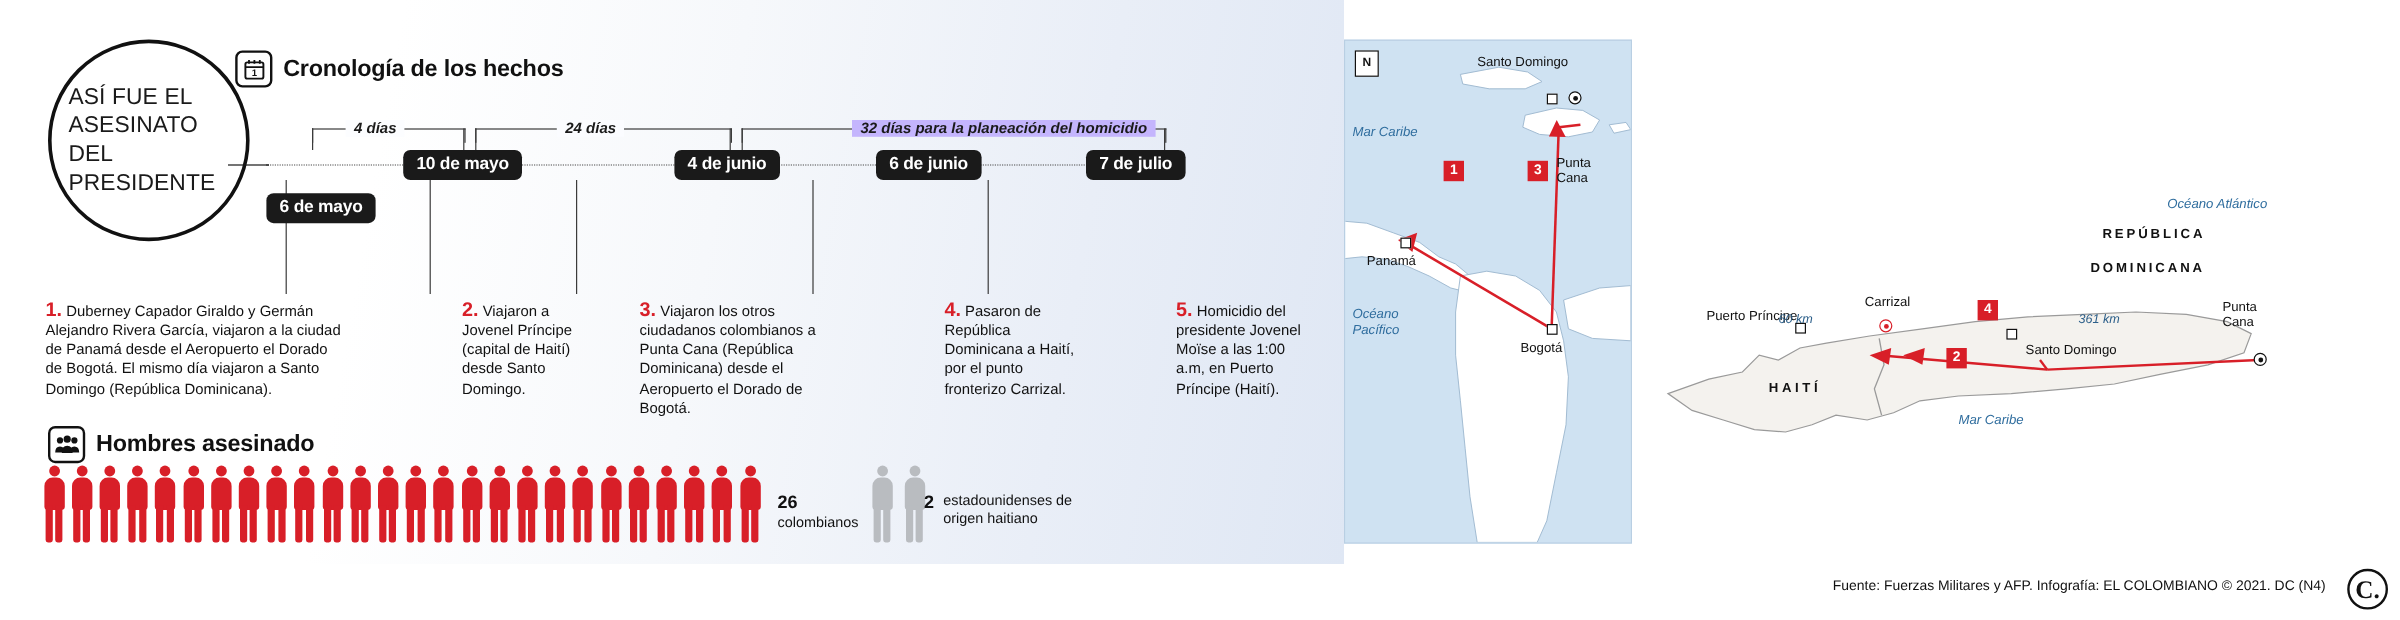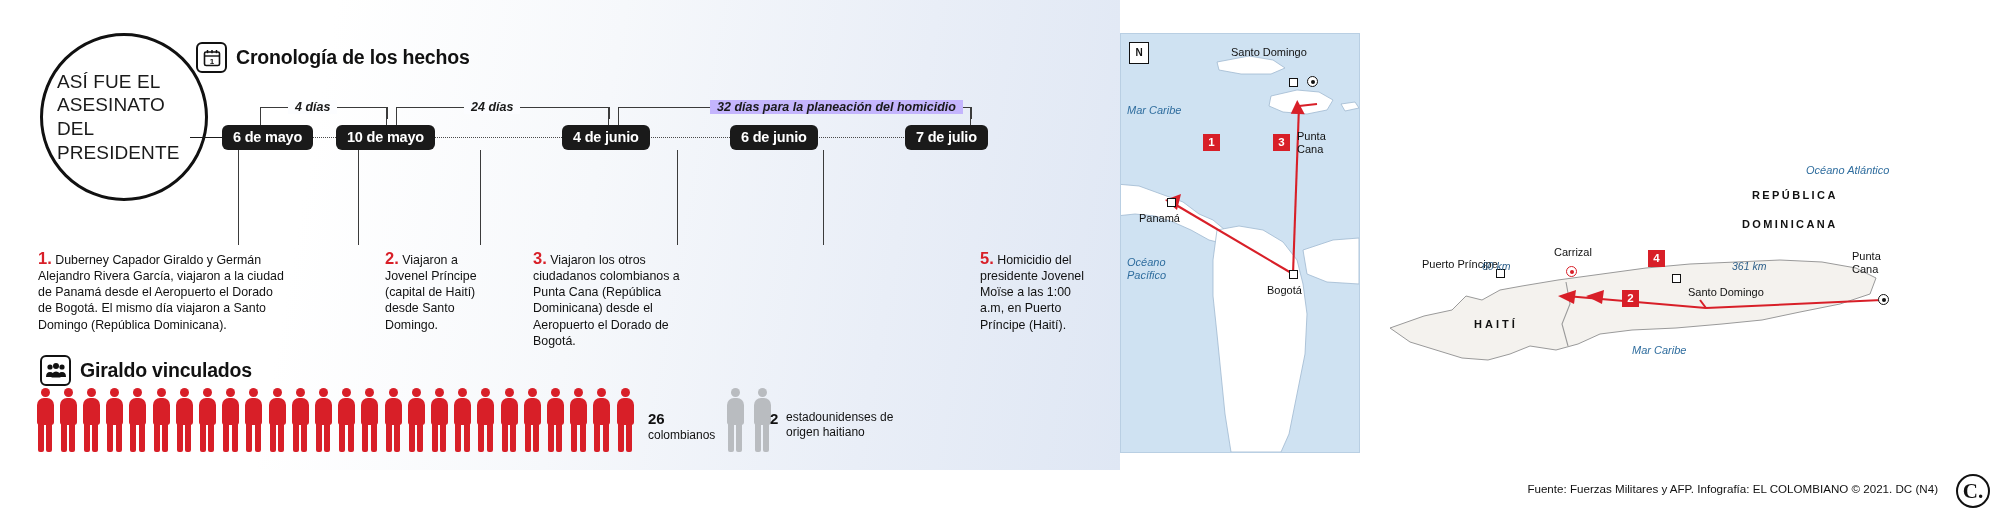--- a/index.html
+++ b/index.html
@@ -185,56 +185,60 @@
     <div class="tick" style="left:418px;top:22px;height:18px;"></div>
     <div class="tick" style="left:428px;top:22px;height:18px;"></div>
     <div class="tick" style="left:780px;top:22px;height:18px;"></div>
 
     <div class="tick" style="left:48px;top:65px;height:95px;"></div>
     <div class="tick" style="left:168px;top:65px;height:95px;"></div>
     <div class="tick" style="left:290px;top:65px;height:95px;"></div>
     <div class="tick" style="left:487px;top:65px;height:95px;"></div>
     <div class="tick" style="left:633px;top:65px;height:95px;"></div>
 
-    <div class="pill" style="left:32px;">6 de mayo</div>
+    <div class="pill" style="left:32px;margin-top:36px;">6 de mayo</div>
     <div class="pill" style="left:146px;">10 de mayo</div>
     <div class="pill" style="left:372px;">4 de junio</div>
     <div class="pill" style="left:540px;">6 de junio</div>
     <div class="pill" style="left:715px;">7 de julio</div>
   </div>
 
   <div class="bul" style="left:38px;width:250px;">
     <b class="num">1.</b>
     <span>Duberney Capador Giraldo y Germán Alejandro Rivera García, viajaron a la ciudad de Panamá desde el Aeropuerto el Dorado de Bogotá. El mismo día viajaron a Santo Domingo (República Dominicana).</span>
   </div>
   <div class="bul" style="left:385px;width:110px;">
     <b class="num">2.</b>
     <span>Viajaron a Jovenel Príncipe (capital de Haití) desde Santo Domingo.</span>
   </div>
   <div class="bul" style="left:533px;width:168px;">
     <b class="num">3.</b>
     <span>Viajaron los otros ciudadanos colombianos a Punta Cana (República Dominicana) desde el Aeropuerto el Dorado de Bogotá.</span>
+  </div>
+  <div class="bul" style="left:787px;width:110px;">
+    <b class="num">4.</b>
+    <span>Pasaron de República Dominicana a Haití, por el punto fronterizo Carrizal.</span>
   </div>
   <div class="bul" style="left:937px;width:118px;margin-left:43px;">
     <b class="num">5.</b>
     <span>Homicidio del presidente Jovenel Moïse a las 1:00 a.m, en Puerto Príncipe (Haití).</span>
   </div>
 
   <div class="secthead menhead">
     <div class="iconbox">
       <svg width="22" height="18" viewBox="0 0 22 18" aria-hidden="true">
         <circle cx="5" cy="5" r="2.6" fill="#111"></circle>
         <circle cx="11" cy="4" r="3" fill="#111"></circle>
         <circle cx="17" cy="5" r="2.6" fill="#111"></circle>
         <path d="M1 15 q0-5 4-5 q4 0 4 5z" fill="#111"></path>
         <path d="M6.5 15.5 q0-6 4.5-6 q4.5 0 4.5 6z" fill="#111"></path>
         <path d="M13 15 q0-5 4-5 q4 0 4 5z" fill="#111"></path>
       </svg>
     </div>
-    <div class="ttl">Giraldo vinculados</div>
+    <div class="ttl">Hombres asesinado</div>
   </div>
 
   <div class="people">
       <div class="p" style="left: 0px;">
         <span class="head" style="background:#d81f28"></span>
         <span class="body" style="background:#d81f28"></span>
         <span class="l1" style="background:#d81f28"></span>
         <span class="l2" style="background:#d81f28"></span>
       </div>
       <div class="p" style="left: 23.2px;">

